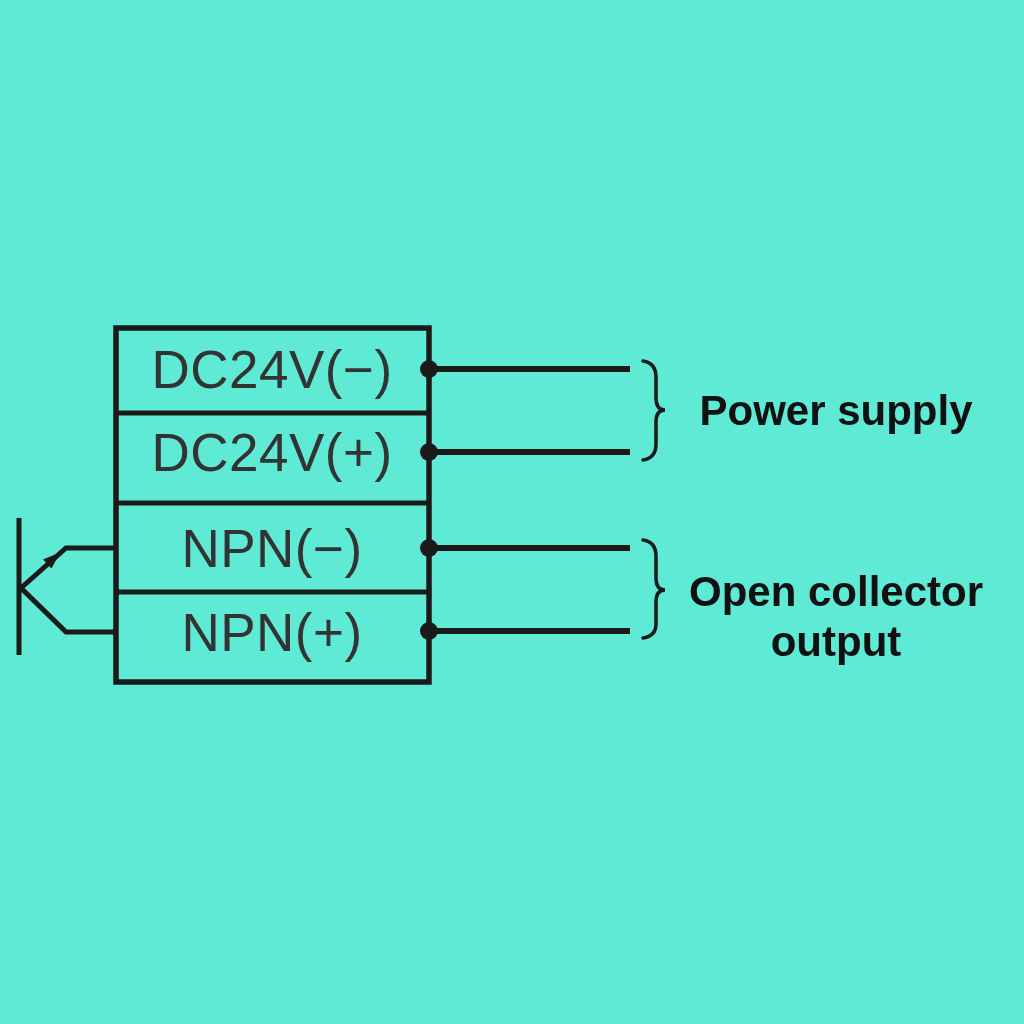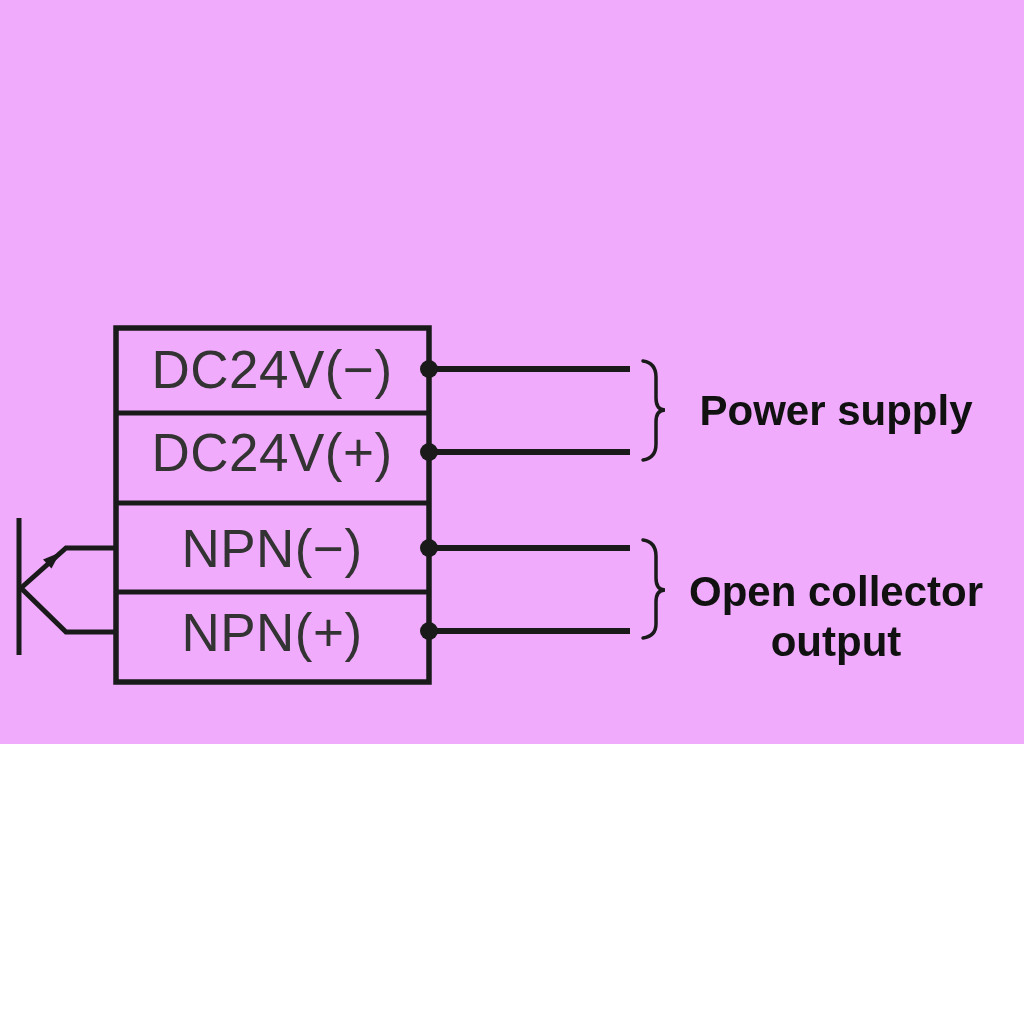--- a/index.html
+++ b/index.html
@@ -3,22 +3,22 @@
 <meta charset="utf-8">
 <style>
   html, body {
     margin: 0;
     padding: 0;
     background: #ffffff;
   }
   .canvas {
     position: relative;
     width: 1024px;
-    height: 744px;
-    background: #f0abfc;
+    height: 1024px;
+    background: #5eead4;
     overflow: hidden;
     font-family: "Liberation Sans", sans-serif;
     text-align: right;
   }
   svg { display: block; }
   .ink-stroke {
     stroke: #1a1a1a;
     fill: none;
   }
   .ink-fill {

